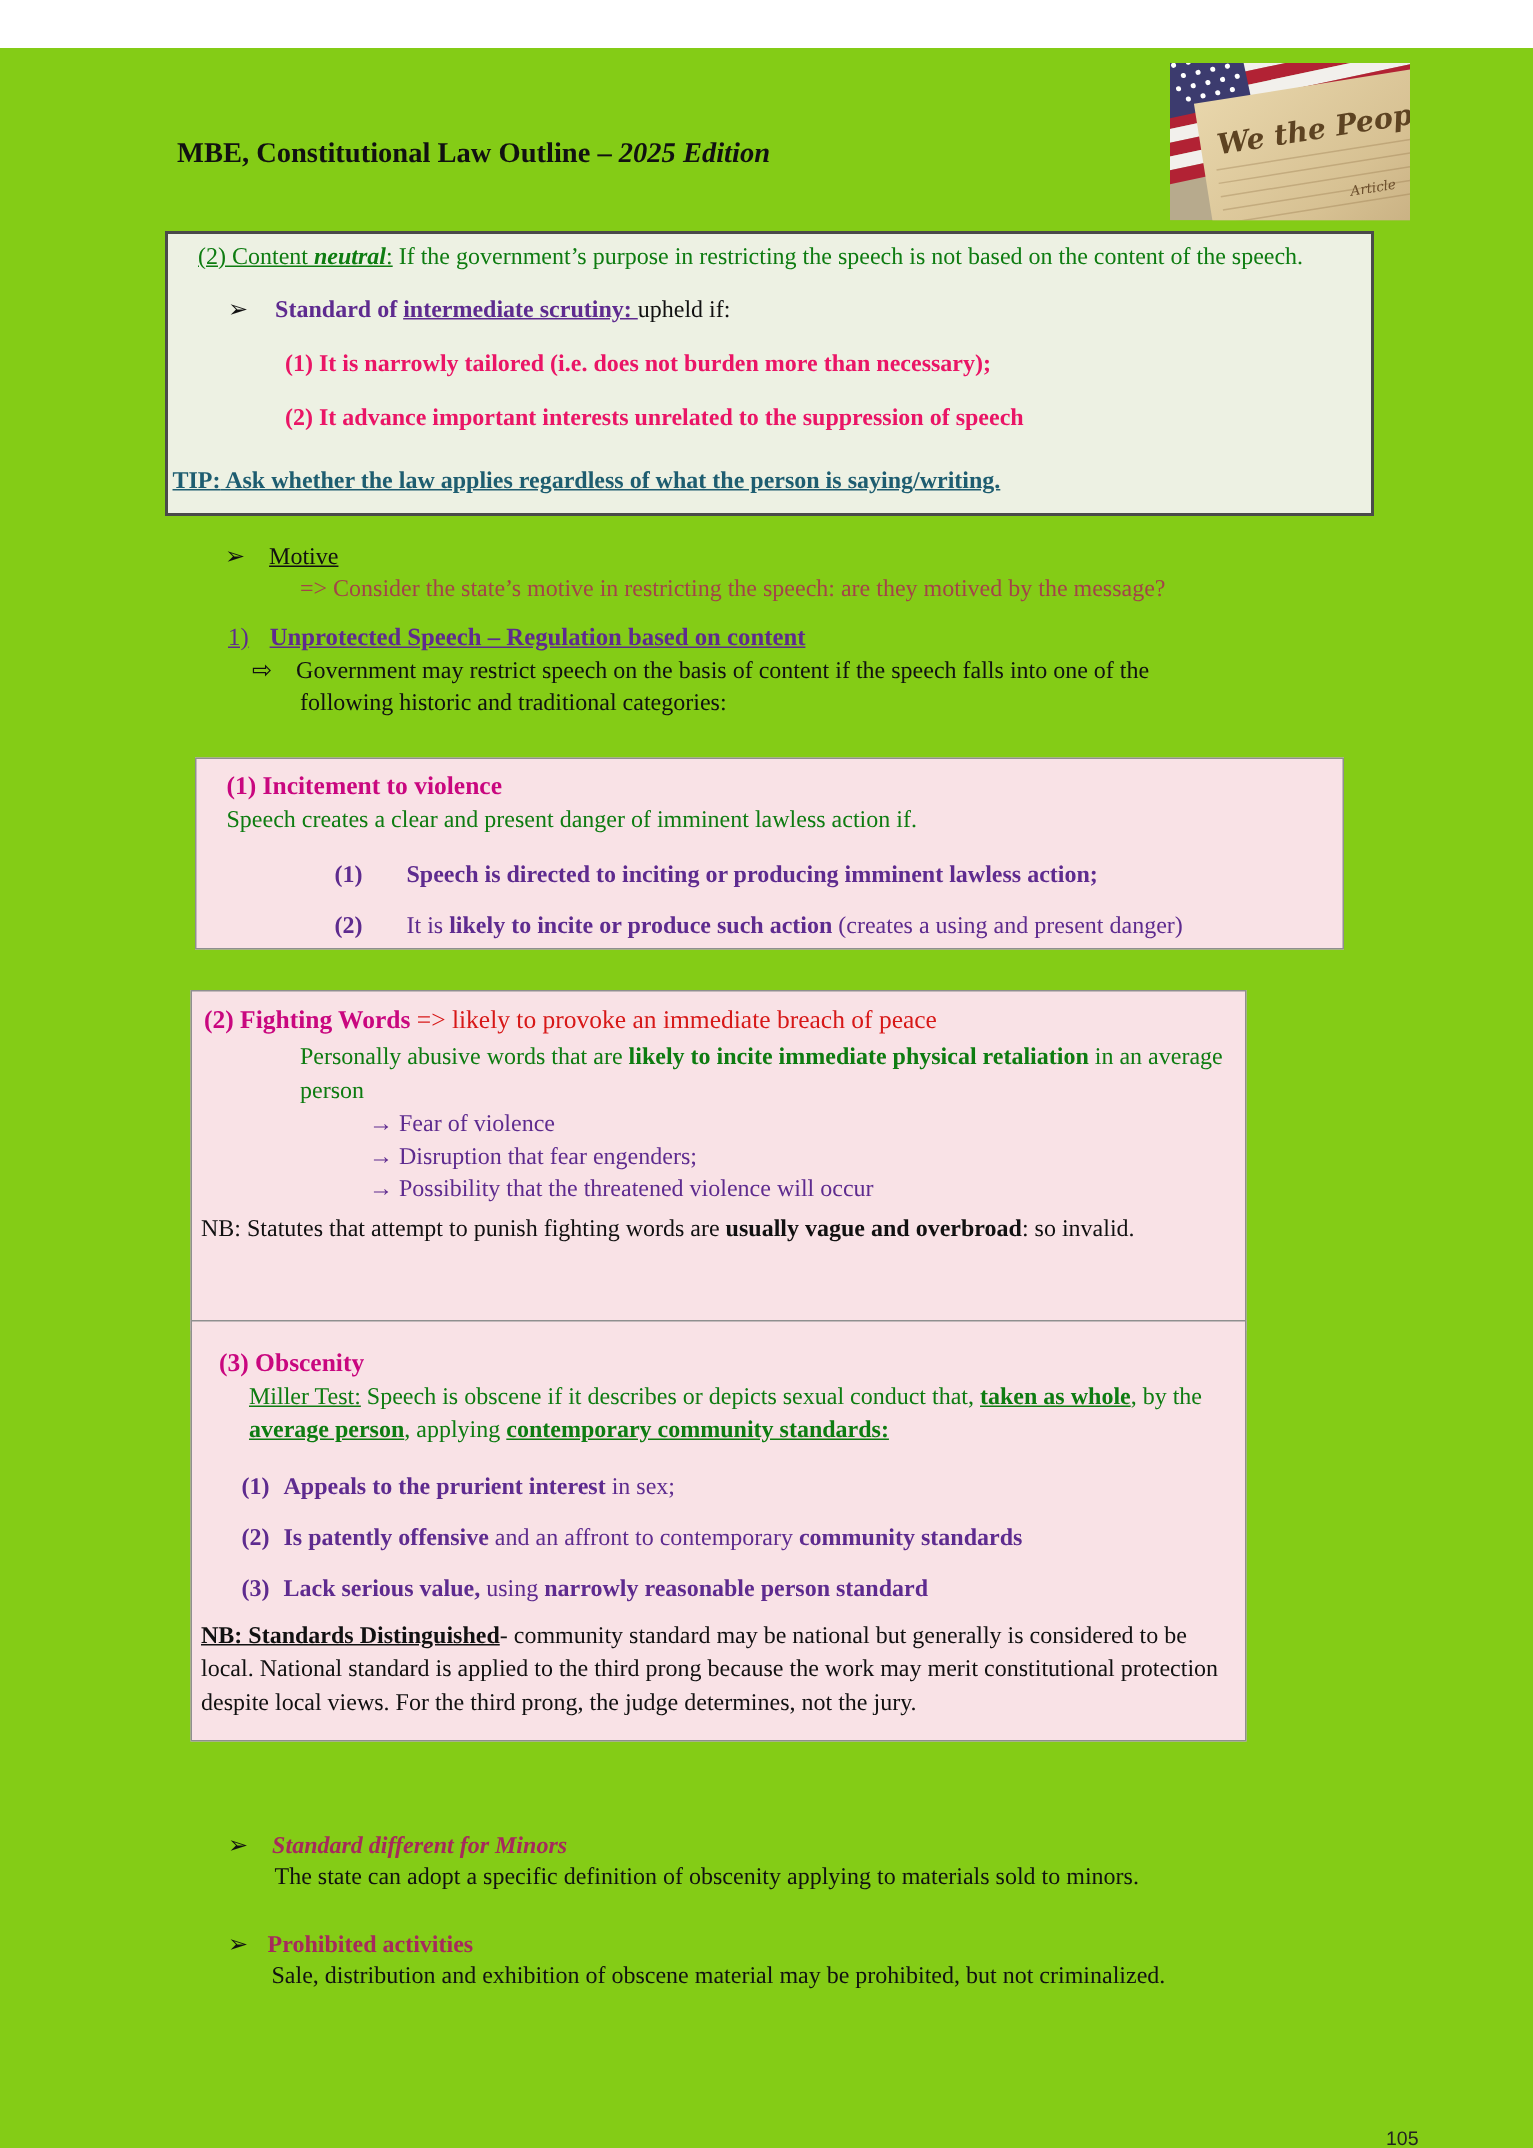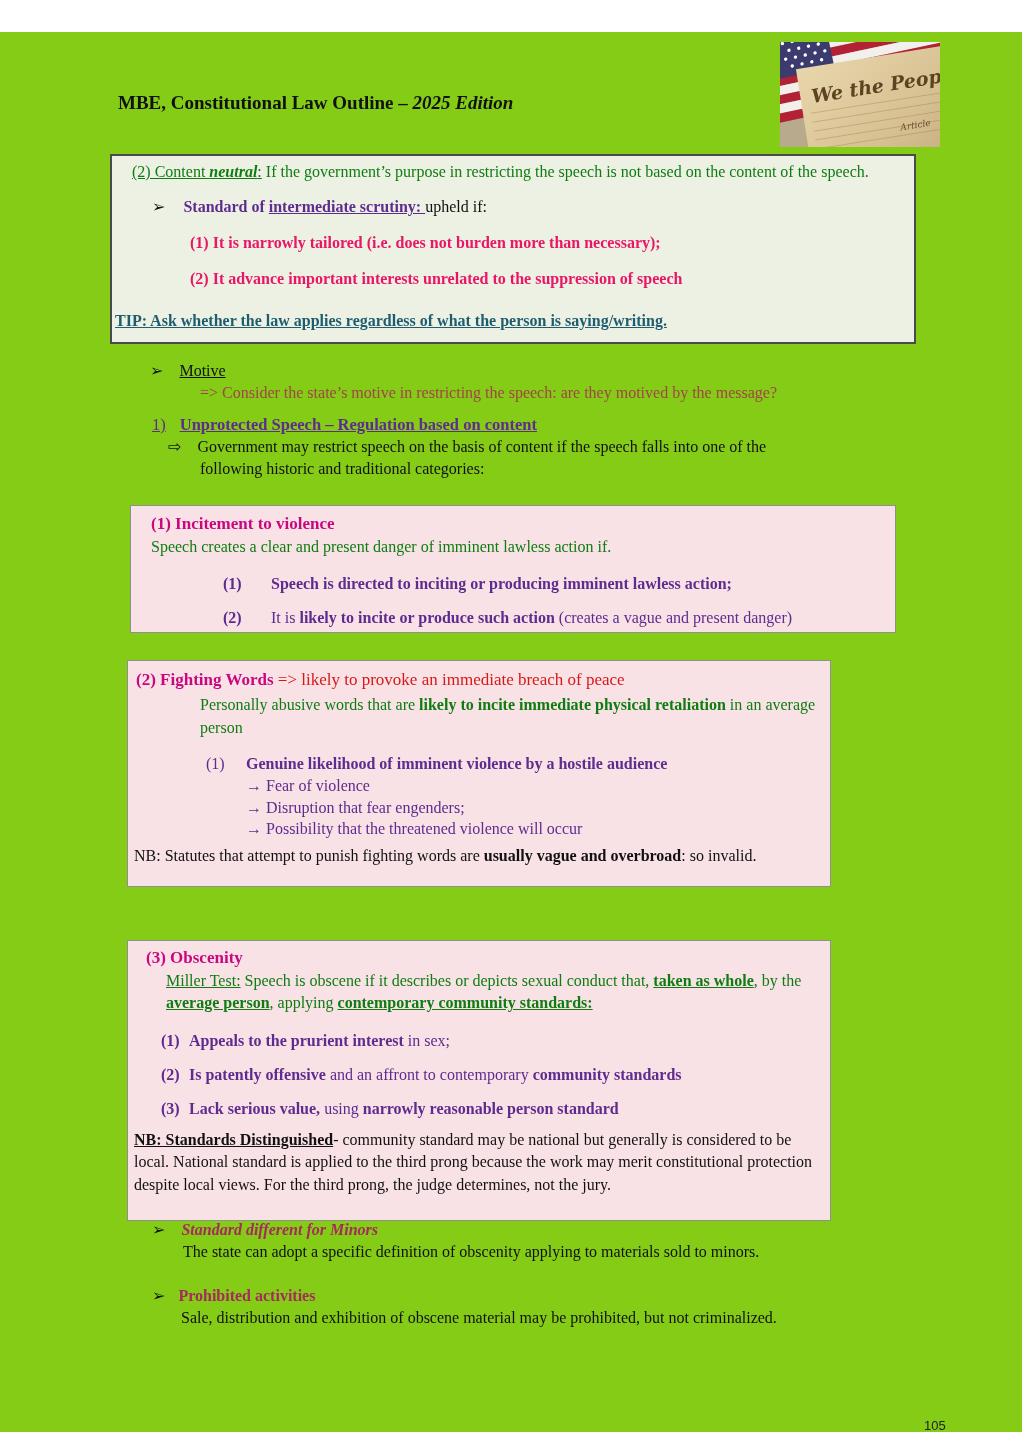--- a/index.html
+++ b/index.html
@@ -59,21 +59,21 @@
   .box1 .inum { display:inline-block; width:48px; }
 
   .box2 { left:127px; top:628px; width:704px; height:227px; padding-top:7px; }
   .box2 .bx-h { margin-left:8px !important; font-size:17px; }
   .box2 .bx-intro { margin:2px 10px 0 72px !important; }
   .box2 .row1 { margin:13px 0 0 78px !important; }
   .box2 .inum { display:inline-block; width:40px; }
   .box2 .sub { margin:0 0 0 118px !important; line-height:21.5px; }
   .box2 .nb  { margin:3px 8px 0 6px !important; line-height:25px; }
 
-  .box3 { left:127px; top:908px; width:704px; height:281px; padding-top:5px; }
+  .box3 { left:127px; top:848px; width:704px; height:281px; padding-top:16px; }
   .box3 .bx-h { margin-left:18px !important; font-size:17px; }
   .box3 .miller { margin:1px 12px 0 38px !important; line-height:22px; }
   .box3 .row { margin-left:33px !important; }
   .box3 .r1 { margin-top:15px !important; }
   .box3 .r2 { margin-top:11px !important; }
   .box3 .r3 { margin-top:11px !important; }
   .box3 .inum { display:inline-block; width:28px; }
   .box3 .nb { margin:9px 6px 0 6px !important; line-height:22.4px; }
 
   
@@ -208,33 +208,30 @@
   </div>
   <div class="abs unp-body2 blk">following historic and traditional categories:</div>
 
   <div class="abs box pink-box box1">
     <p class="bx-h mag b">(1) Incitement to violence</p>
     <p class="bx-intro grn">Speech creates a clear and present danger of imminent lawless action if.</p>
     <p class="row1">
       <span class="inum pur b">(1)</span><span class="pur b">Speech is directed to inciting or producing imminent lawless action;</span>
     </p>
     <p class="row2">
-      <span class="inum pur b">(2)</span><span class="pur">It is </span><span class="pur b">likely to incite or produce such action</span><span class="pur"> (creates a vague and present danger)</span>
+      <span class="inum pur b">(2)</span><span class="pur">It is </span><span class="pur b">likely to incite or produce such action</span><span class="pur"> (creates a using and present danger)</span>
     </p>
   </div>
 
   <div class="abs box pink-box box2">
     <p class="bx-h">
       <span class="mag b">(2) Fighting Words</span><span class="red"> =&gt; likely to provoke an immediate breach of peace</span>
     </p>
     <p class="bx-intro grn">
       <span>Personally abusive words that are </span><span class="b">likely to incite immediate physical retaliation</span><span> in an average person</span>
-    </p>
-    <p class="row1">
-      <span class="inum pur">(1)</span><span class="pur b">Genuine likelihood of imminent violence by a hostile audience</span>
     </p>
     <p class="sub pur">
       <span>→</span> <span>Fear of violence</span>
     </p>
     <p class="sub pur">
       <span>→</span> <span>Disruption that fear engenders;</span>
     </p>
     <p class="sub pur">
       <span>→</span> <span>Possibility that the threatened violence will occur</span>
     </p>

